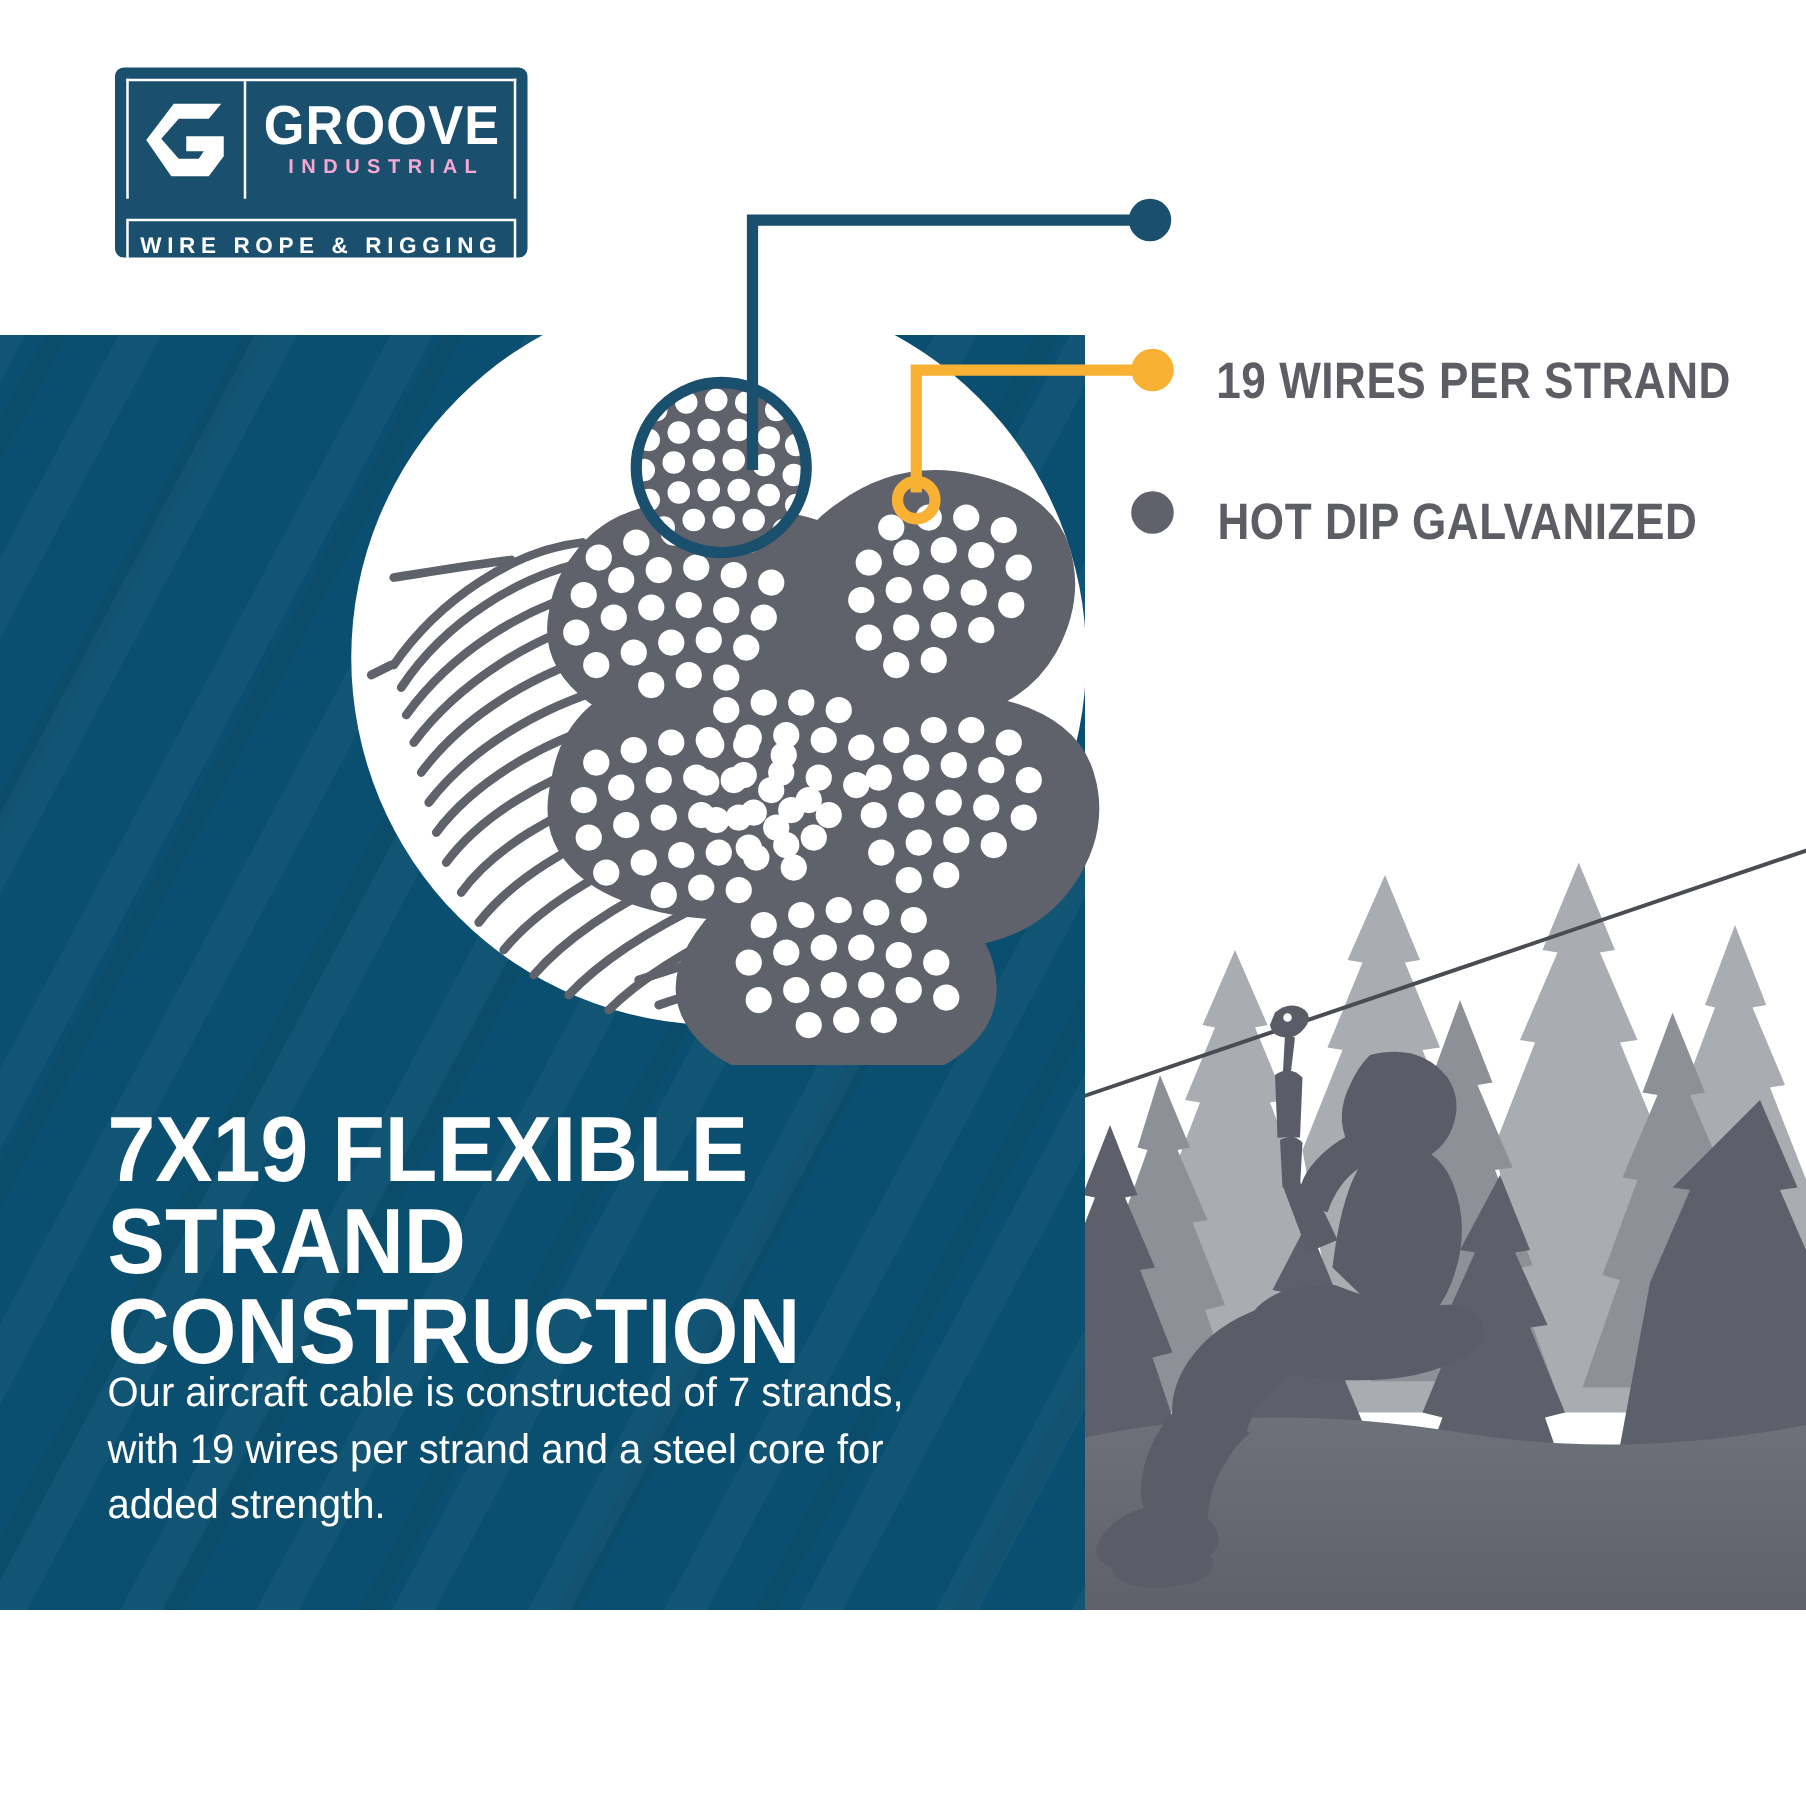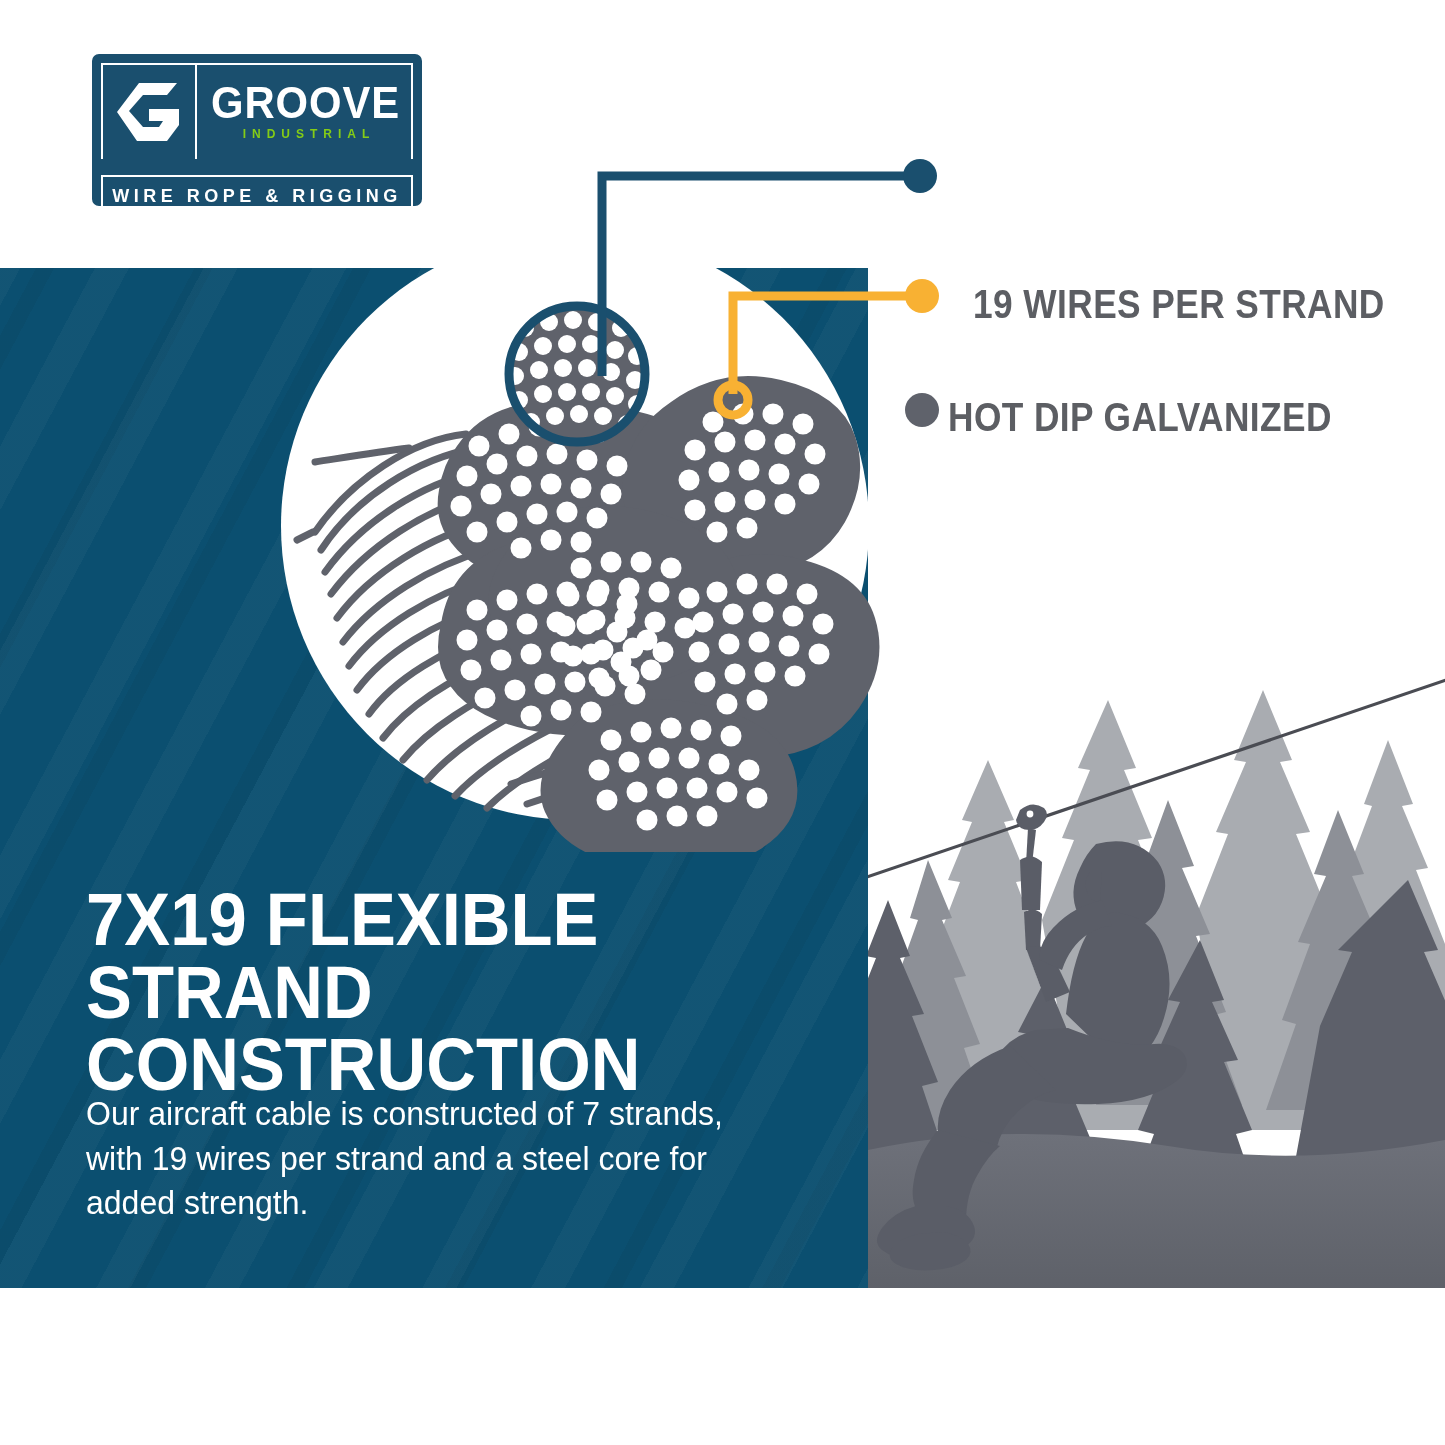--- a/index.html
+++ b/index.html
@@ -71,21 +71,21 @@
   .logo-wordmark{
     flex:1;display:flex;flex-direction:column;justify-content:center;
     align-items:center;padding-left:4px;
   }
   .logo-word{
     color:#fff;font-weight:bold;font-size:44px;line-height:0.92;
     letter-spacing:1px;transform:scaleX(0.95);
     font-family:"Liberation Sans Narrow","Liberation Sans",sans-serif;
   }
   .logo-sub{
-    color:#84cc16;font-weight:bold;font-size:12px;letter-spacing:6px;
+    color:#f9a8d4;font-weight:bold;font-size:16px;letter-spacing:6px;
     margin-top:3px;padding-left:6px;
   }
   .logo-bottom{
     position:relative;height:42px;margin-top:16px;
     border:2px solid #ffffff;box-sizing:border-box;
     display:flex;align-items:center;justify-content:center;
   }
   .logo-tagline{
     color:#fff;font-weight:bold;font-size:18px;letter-spacing:4.5px;
   }
@@ -97,21 +97,21 @@
     width:31px;height:31px;border-radius:50%;flex:0 0 auto;
   }
   .callout-label{
     margin-left:26px;white-space:nowrap;
     font-family:"Liberation Sans Narrow","Liberation Sans",sans-serif;
     font-weight:bold;font-size:41px;letter-spacing:0.5px;
     color:#5c5e63;transform:scaleX(0.86);transform-origin:left center;
   }
   #row-strands{top:164px;left:15px;}
   #row-wires{top:281px;left:26px;}
-  #row-galv{top:394px;left:1px;}
+  #row-galv{top:394px;left:27px;}
 
   
   .headline{
     position:absolute;left:86px;top:884px;width:760px;
     color:#ffffff;font-weight:bold;
     font-family:"Liberation Sans Narrow","Liberation Sans",sans-serif;
     font-size:74px;line-height:0.98;letter-spacing:0px;
     transform:scaleX(0.93);transform-origin:left top;
   }
   .headline .ln{display:block;}

